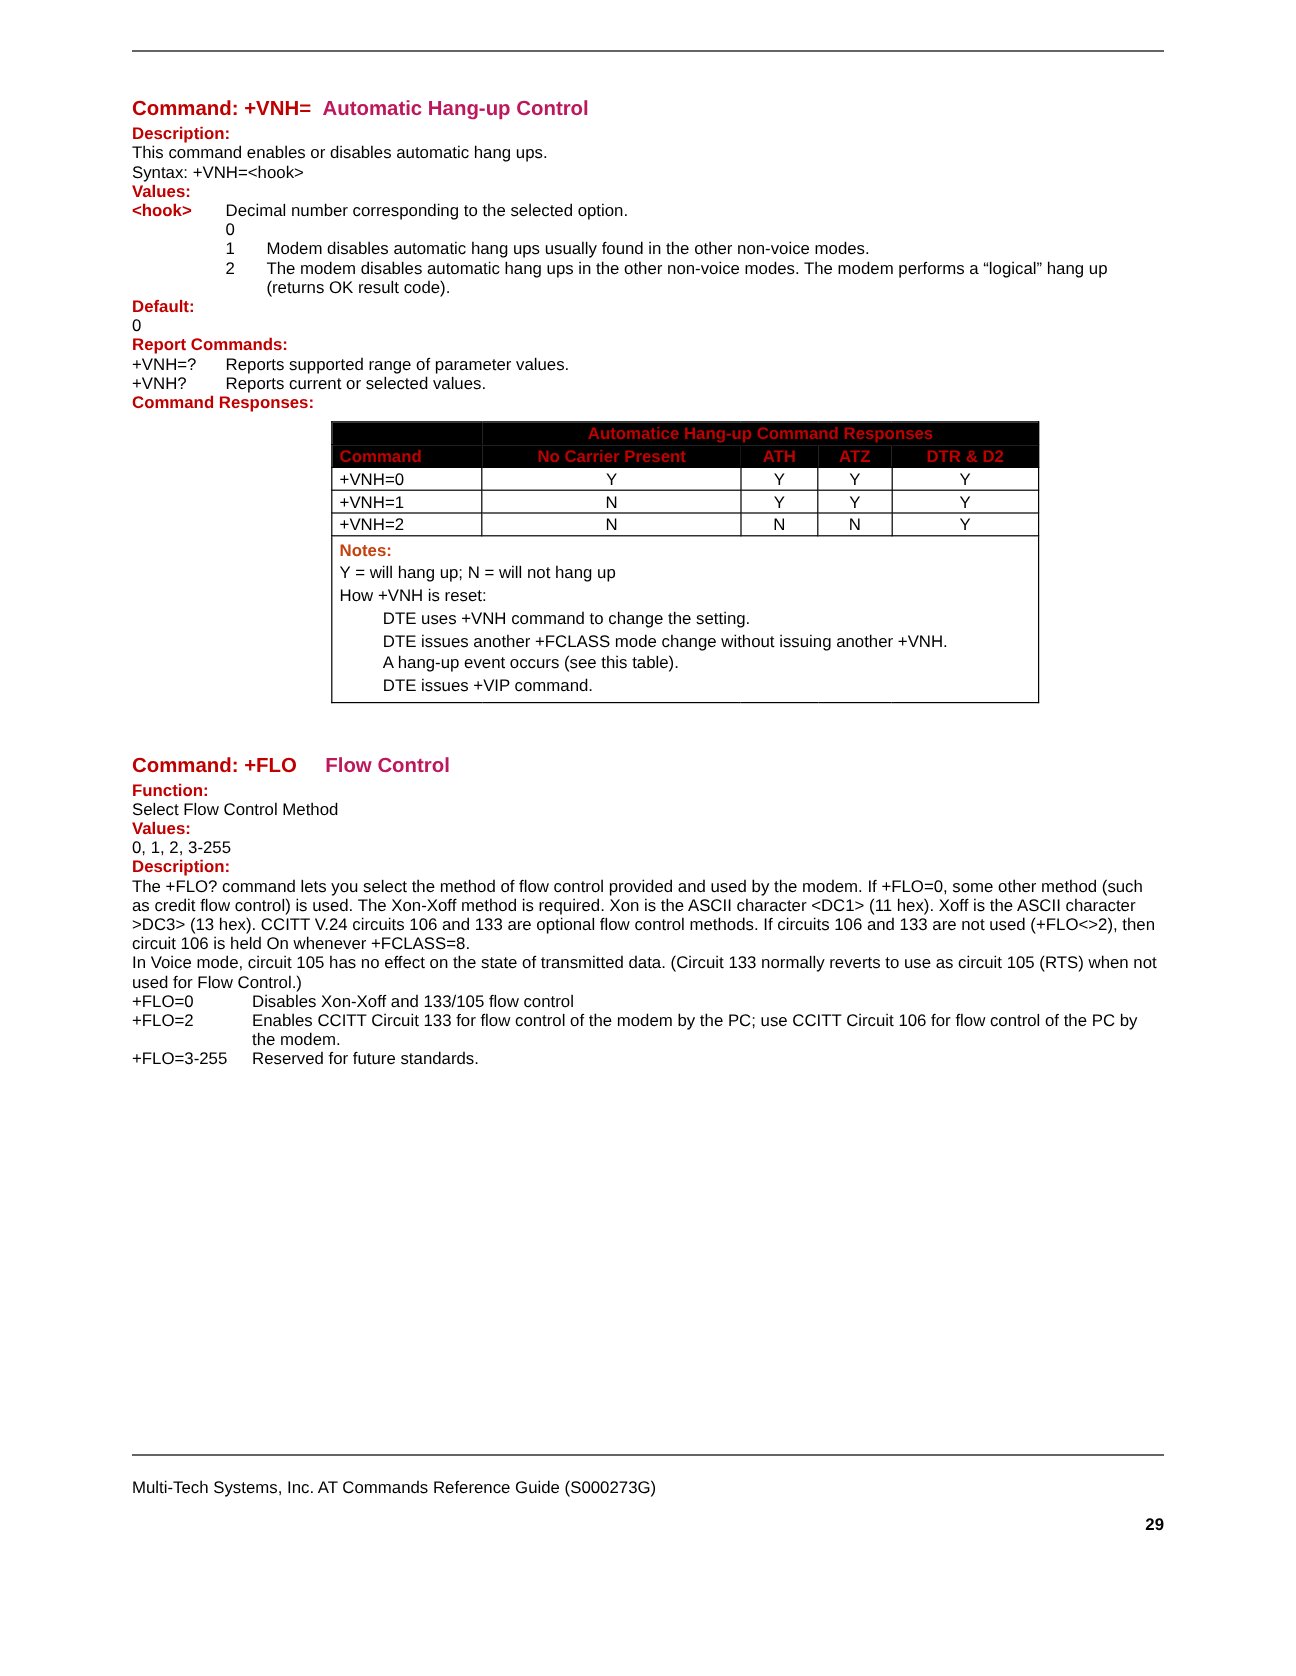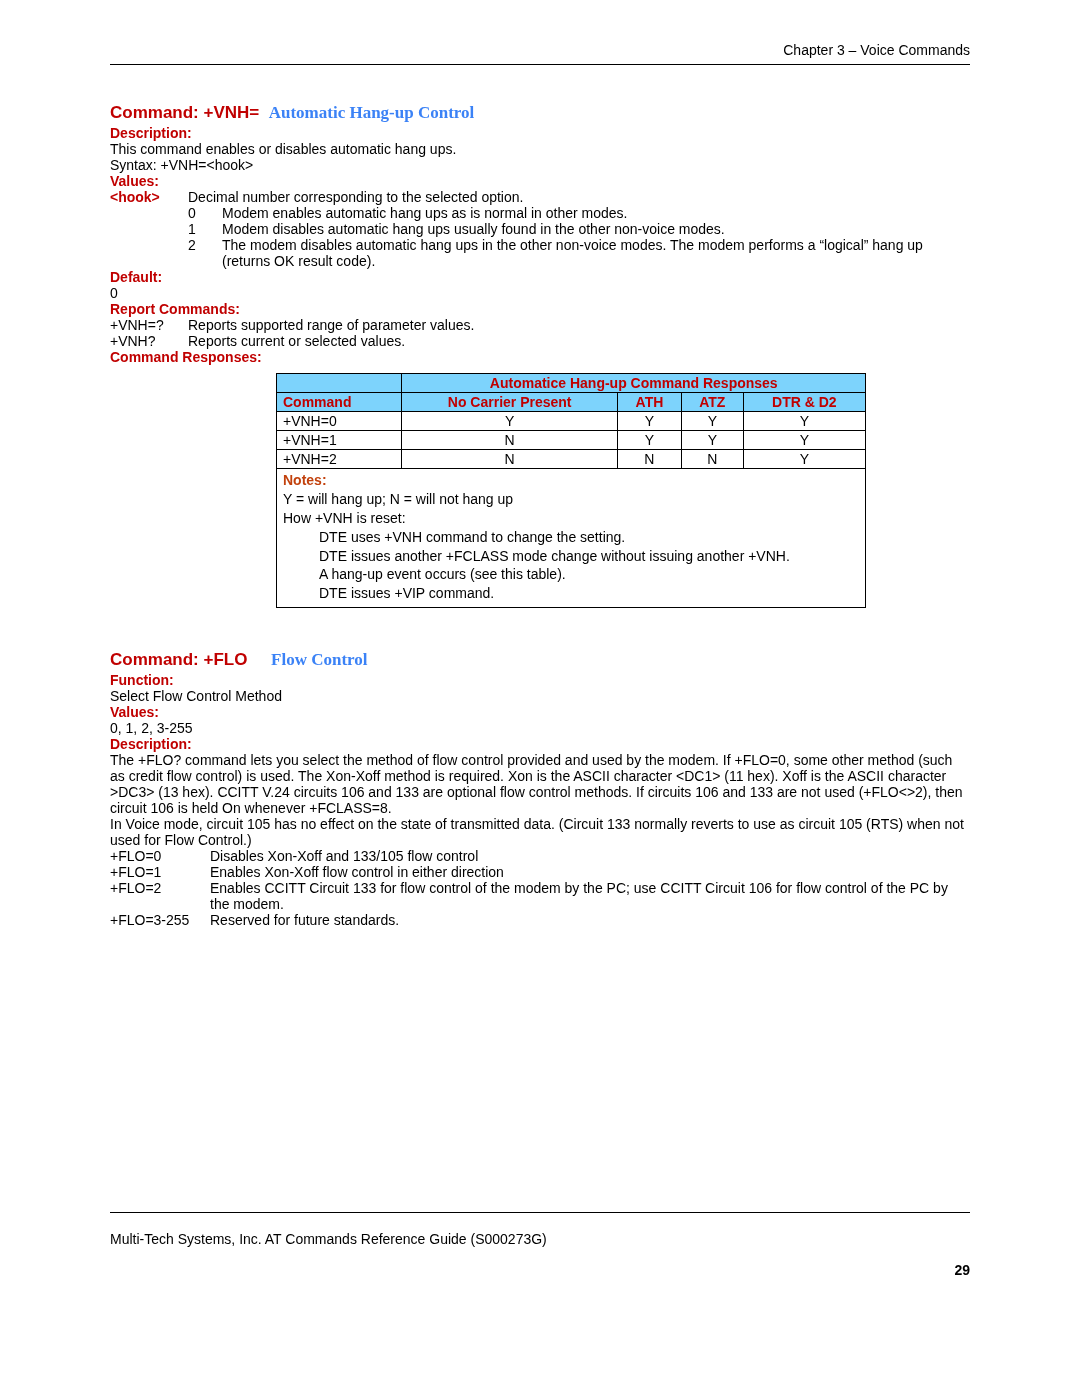--- a/index.html
+++ b/index.html
@@ -25,21 +25,21 @@
   .hr {
     border-top: 1px solid #000;
     margin: 0 0 38px 0;
   }
   .cmd-title {
     font-weight: bold;
     font-size: 17px;
     color: #c00000;
     margin: 0 0 2px 0;
   }
-  .cmd-title .blue { color: #3b82f6; font-family: Liberation Serif, serif; }
+  .cmd-title .blue { color: #be185d; }
   .label {
     font-weight: bold;
     color: #c00000;
     font-size: 14px;
   }
   .row {
     display: flex;
     align-items: flex-start;
     flex-direction: column;
   }
@@ -73,21 +73,21 @@
   }
   table.resp th, table.resp td {
     border: 1px solid #000;
     padding: 1px 6px;
     text-align: center;
   }
   table.resp td.left, table.resp th.left { text-align: left; }
   table.resp th {
     font-weight: bold;
     color: #c00000;
-    background: #7dd3fc;
+    background: #000000;
   }
   table.resp .notes-cell {
     text-align: left;
     padding: 2px 6px 4px 6px;
     line-height: 1.35;
   }
   .notes-label {
     font-weight: bold;
     color: #c2410c;
   }
@@ -104,21 +104,20 @@
     display: flex;
     justify-content: space-between;
   }
   .footer .pg { font-weight: bold; margin-top: 31px; }
 </style>
 </head>
 <body>
 
 <div class="page">
 
-  <div class="header-right">Chapter 3 – Voice Commands</div>
   <div class="hr"></div>
 
   <div class="cmd-title">
     <span>Command:  +VNH=</span>&nbsp;&nbsp;<span class="blue">Automatic Hang-up Control</span>
   </div>
 
   <div class="row">
     <div class="col-label label">Description:</div>
     <div class="col-body">
       <div>This command enables or disables automatic hang ups.</div>
@@ -129,21 +128,20 @@
   <div class="row">
     <div class="col-label label">Values:</div>
     <div class="col-body">
       <div class="val-row">
         <div class="val-key"><b class="label">&lt;hook&gt;</b></div>
         <div class="val-text">Decimal number corresponding to the selected option.</div>
       </div>
       <div class="val-row">
         <div class="val-key"></div>
         <div class="val-num">0</div>
-        <div class="val-text">Modem enables automatic hang ups as is normal in other modes.</div>
       </div>
       <div class="val-row">
         <div class="val-key"></div>
         <div class="val-num">1</div>
         <div class="val-text">Modem disables automatic hang ups usually found in the other non-voice modes.</div>
       </div>
       <div class="val-row">
         <div class="val-key"></div>
         <div class="val-num">2</div>
         <div class="val-text">The modem disables automatic hang ups in the other non-voice modes. The modem performs a “logical” hang up (returns OK result code).</div>
@@ -240,24 +238,20 @@
   <div class="row">
     <div class="col-label label">Description:</div>
     <div class="col-body">
       <div>The +FLO? command lets you select the method of flow control provided and used by the modem. If +FLO=0, some other method (such as credit flow control) is used. The Xon-Xoff method is required. Xon is the ASCII character &lt;DC1&gt; (11 hex). Xoff is the ASCII character &gt;DC3&gt; (13 hex). CCITT V.24 circuits 106 and 133 are optional flow control methods. If circuits 106 and 133 are not used (+FLO&lt;&gt;2), then circuit 106 is held On whenever +FCLASS=8.</div>
       <div>In Voice mode, circuit 105 has no effect on the state of transmitted data. (Circuit 133 normally reverts to use as circuit 105 (RTS) when not used for Flow Control.)</div>
       <div class="val-row">
         <div style="width:100px;flex-shrink:0">+FLO=0</div>
         <div class="val-text">Disables Xon-Xoff and 133/105 flow control</div>
       </div>
       <div class="val-row">
-        <div style="width:100px;flex-shrink:0">+FLO=1</div>
-        <div class="val-text">Enables Xon-Xoff flow control in either direction</div>
-      </div>
-      <div class="val-row">
         <div style="width:100px;flex-shrink:0">+FLO=2</div>
         <div class="val-text">Enables CCITT Circuit 133 for flow control of the modem by the PC; use CCITT Circuit 106 for flow control of the PC by the modem.</div>
       </div>
       <div class="val-row">
         <div style="width:100px;flex-shrink:0">+FLO=3-255</div>
         <div class="val-text">Reserved for future standards.</div>
       </div>
     </div>
   </div>
 

